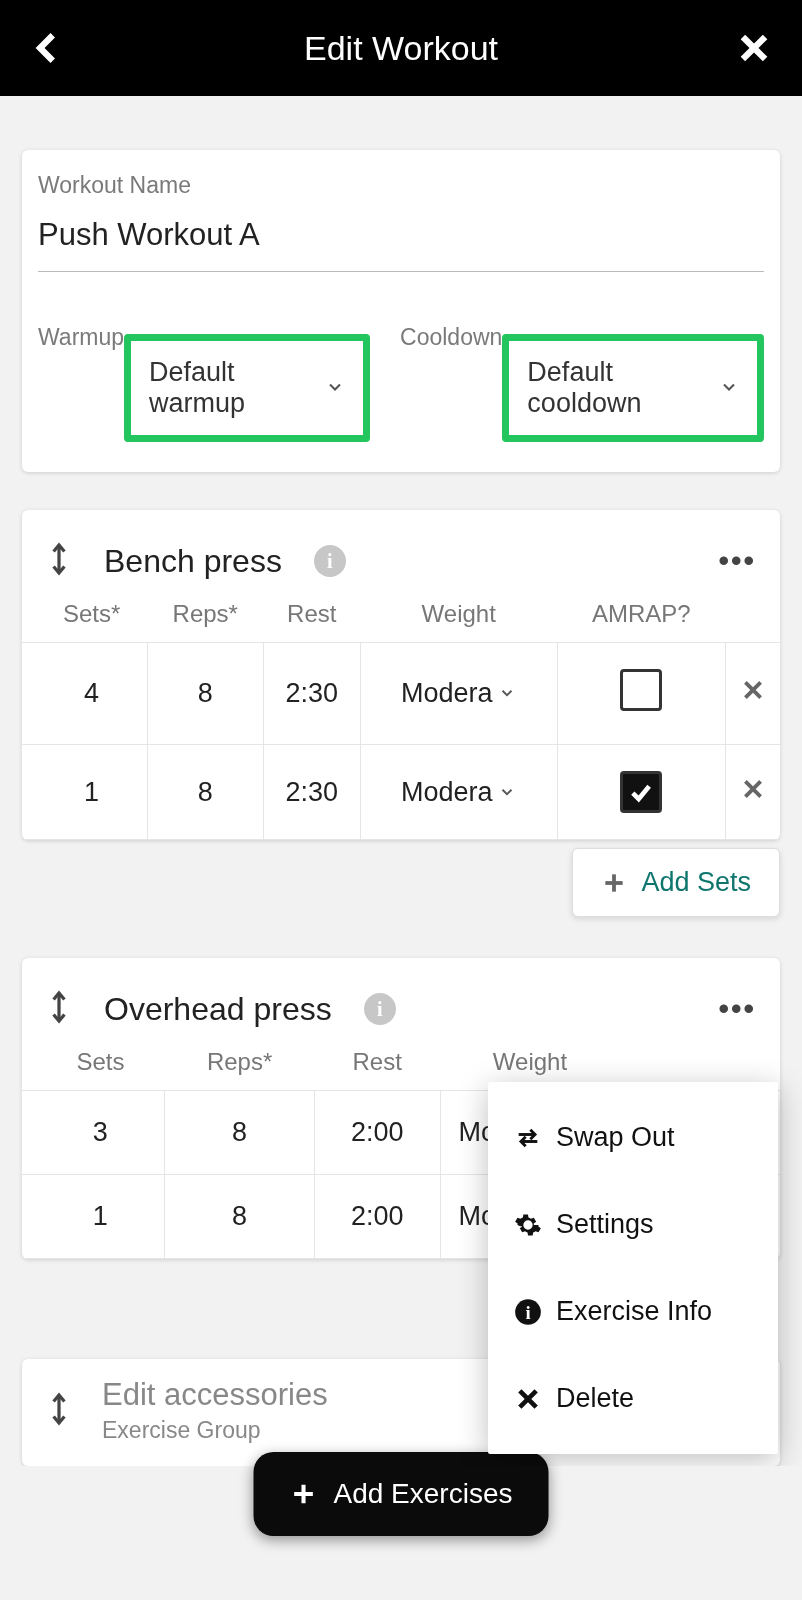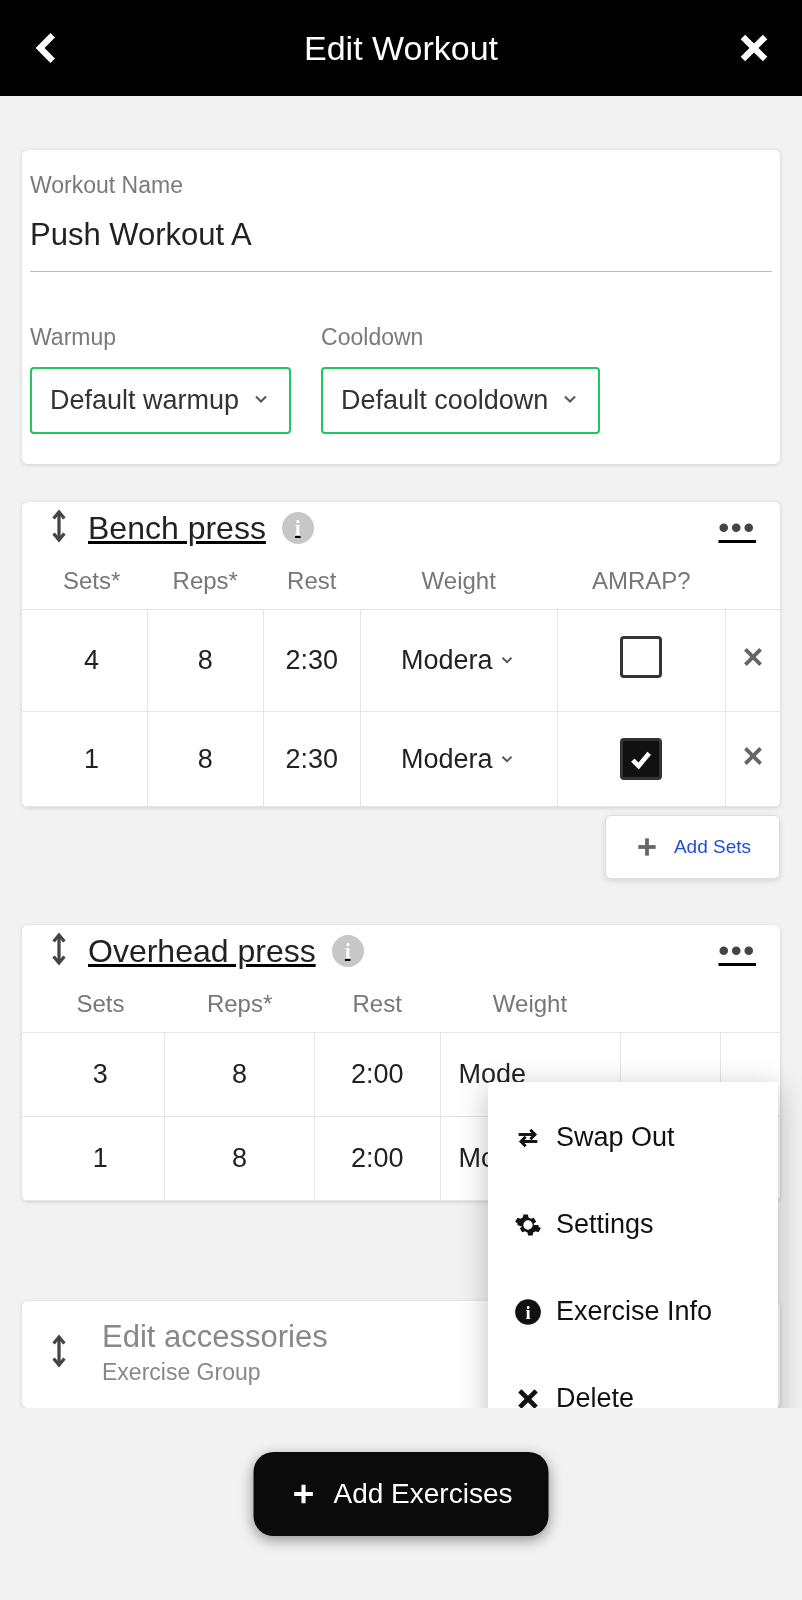--- a/index.html
+++ b/index.html
@@ -8,50 +8,50 @@
 
   
   .header { background: #000; color: #fff; height: 96px; display: flex; align-items: center; justify-content: space-between; padding: 0 24px; }
   .header-title { font-size: 34px; font-weight: 500; }
   .hdr-btn { width: 48px; height: 48px; display:flex; align-items:center; justify-content:center; }
   .hdr-btn svg { width: 38px; height: 38px; stroke: #fff; stroke-width: 4; fill: none; }
 
   
   .content { padding: 0 22px; overflow: hidden; position: relative; }
 
-  .card { background: #fff; border-radius: 6px; margin-top: 54px; padding: 22px 8px; box-shadow: 0 1px 4px rgba(0,0,0,.15); }
+  .card { background: #fff; border-radius: 6px; margin-top: 54px; padding: 22px 16px; box-shadow: 0 1px 4px rgba(0,0,0,.15); }
   .label { color: #7a7a7a; font-size: 23px; margin-bottom: 6px; display:block; }
   .wname { font-size: 31px; font-weight: 500; color:#222; border:none; border-bottom: 1px solid #bbb; width: 100%; padding: 12px 0 18px; }
 
   .selrow { display:flex; gap: 30px; margin-top: 52px; margin-bottom: 8px;}
-  .selblock { display:flex; flex-direction:column; }
-  .select { display:flex; align-items:center; justify-content:space-between; border:2px solid #22c55e; border-radius:4px; padding: 16px 18px; font-size: 27px; color:#333; margin-top: 10px; gap: 12px;}
+  .selblock { display:flex; flex-direction:row; }
+  .select { display:flex; align-items:center; justify-content:space-between; border:7px solid #22c55e; border-radius:4px; padding: 16px 18px; font-size: 27px; color:#333; margin-top: 10px; gap: 12px;}
   .chevdown svg { width:20px; height:20px; stroke:#555; stroke-width:2.5; fill:none; }
 
   
   .ex-card { background:#fff; border-radius:6px; margin-top: 38px; box-shadow: 0 1px 4px rgba(0,0,0,.15); }
-  .ex-head { display:flex; align-items:center; gap: 16px; padding: 7px 24px 10px; text-decoration: underline; }
+  .ex-head { display:flex; align-items:center; gap: 32px; padding: 32px 24px 10px; }
   .drag-icon svg { width: 26px; height: 34px; stroke:#444; fill:#444; }
   .ex-title { font-size: 32px; font-weight: 500; color:#222; }
   .info-icon { width: 32px; height:32px; border-radius:50%; background:#c7c7c7; color:#fff; display:flex; align-items:center; justify-content:center; font-size:20px; font-weight:700; font-family: Georgia, serif;}
   .more-icon { margin-left:auto; letter-spacing:2px; font-size:30px; color:#444; font-weight:700;}
 
   table { width:100%; border-collapse: collapse; padding-left: 33px; }
   th { font-weight:400; color:#777; font-size:24px; padding: 10px 4px 14px; border-bottom:1px solid #e5e5e5;}
   td { text-align:center; font-size:27px; color:#222; padding: 26px 4px; border:1px solid #e5e5e5; border-left:none; border-right:1px solid #e5e5e5;}
   td:last-child { border-right:none;}
   th:first-child, td:first-child { padding-left:18px;}
   .wsel { display:flex; align-items:center; justify-content:center; gap:6px;}
   .wsel .chevdown svg { width:18px; height:18px;}
   .chk { width:42px; height:42px; border:3px solid #333; border-radius:4px; display:inline-flex; align-items:center; justify-content:center; background:#fff;}
   .chk.checked { background:#111; }
   .chk.checked svg { width:28px; height:28px; stroke:#fff; stroke-width:4; fill:none; }
   .rowx svg { width:26px; height:26px; stroke:#666; stroke-width:3.5; fill:none;}
 
-  .addsets { background:#fff; border:1px solid #ddd; border-radius:6px; padding: 18px 28px; font-size:19px; color:#1d4ed8; display:flex; align-items:center; gap:14px; position: absolute; right: 22px; margin-top:8px; box-shadow:0 2px 6px rgba(0,0,0,.12);}
+  .addsets { background:#fff; border:1px solid #ddd; border-radius:6px; padding: 18px 28px; font-size:27px; color:#0f766e; display:flex; align-items:center; gap:14px; position: absolute; right: 22px; margin-top:8px; box-shadow:0 2px 6px rgba(0,0,0,.12);}
   .addsets svg { width:26px; height:26px; stroke:#666; stroke-width:3.5; }
   .spacer-addsets { height: 80px;}
 
   .group-card { background:#fff; border-radius:6px; margin-top: 100px; padding: 18px 24px 22px; display:flex; align-items:center; gap:30px; box-shadow:0 1px 4px rgba(0,0,0,.15);}
   .group-title { font-size: 31px; color:#888; }
   .group-sub { font-size: 23px; color:#888; margin-top:4px;}
 
   
   .popup { position:absolute; right: 24px; top: 986px; width: 290px; background:#fff; border-radius:2px; box-shadow: 0 6px 30px rgba(0,0,0,.25); padding: 12px 0; z-index: 50;}
   .popup-item { display:flex; align-items:center; gap:14px; padding: 28px 26px; font-size:27px; color:#111;}

